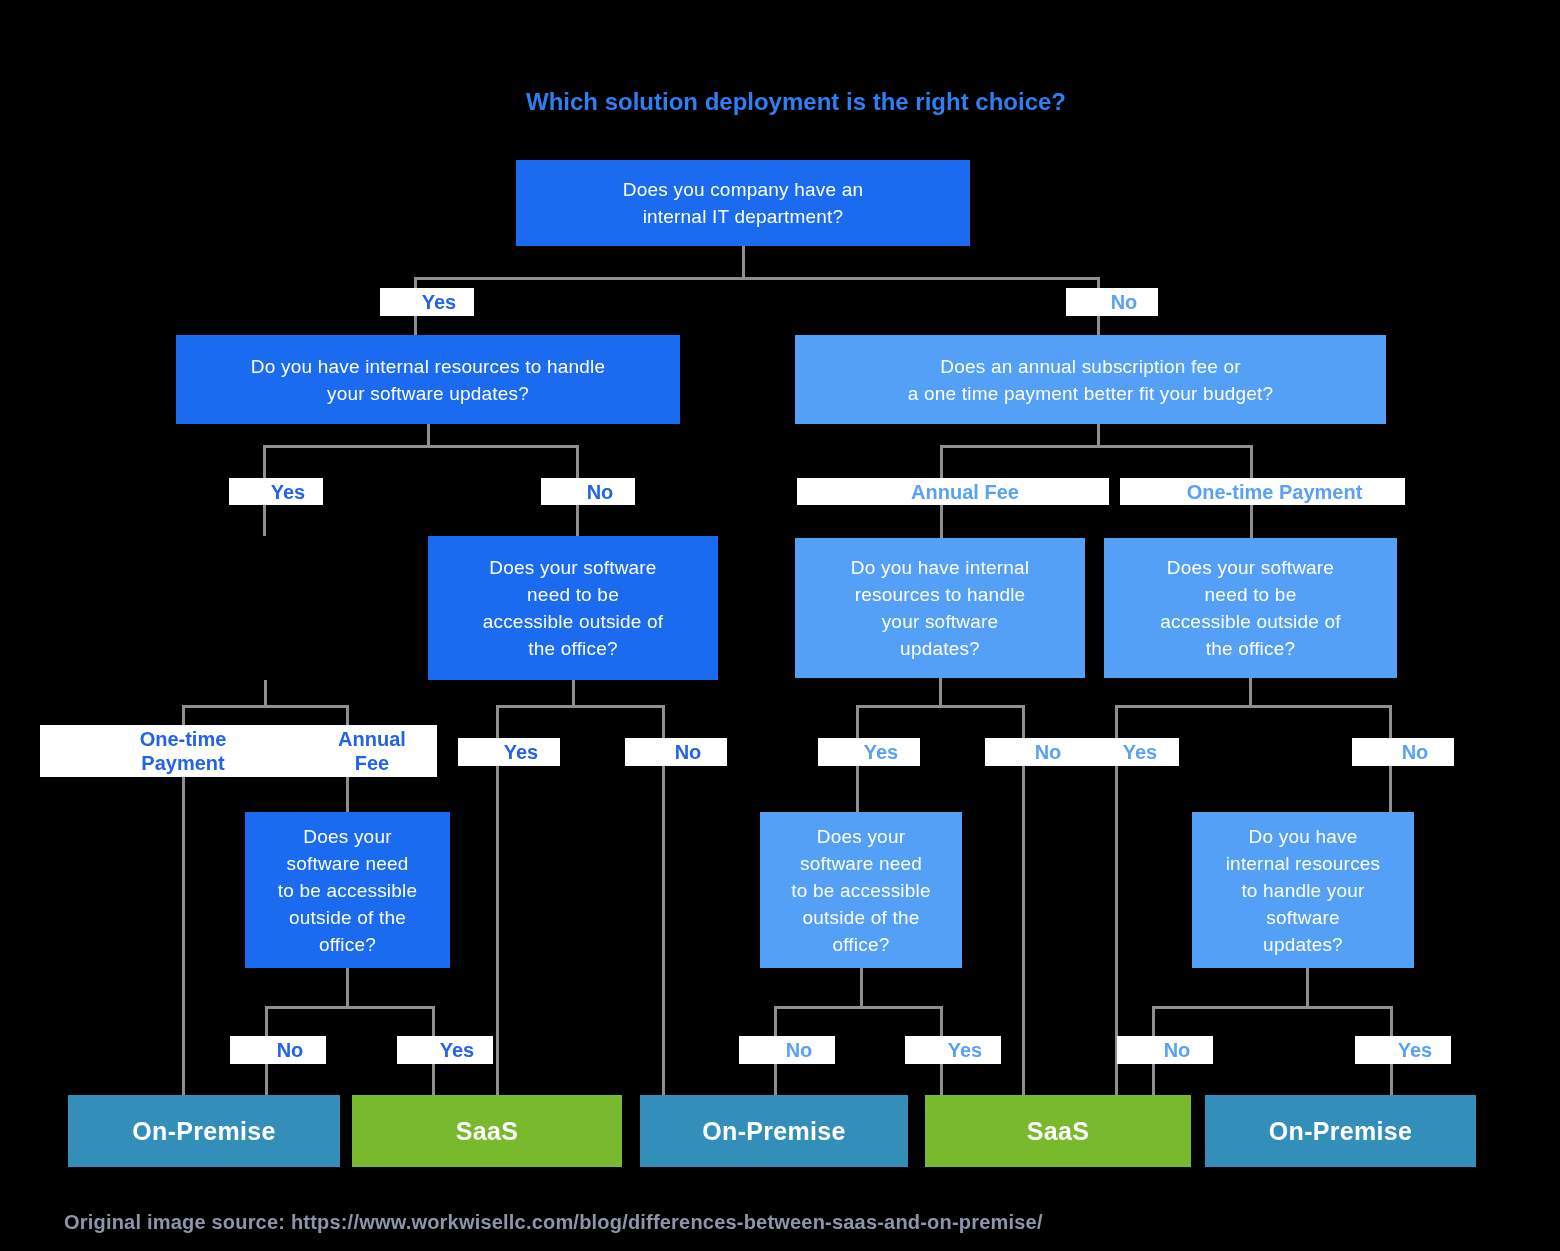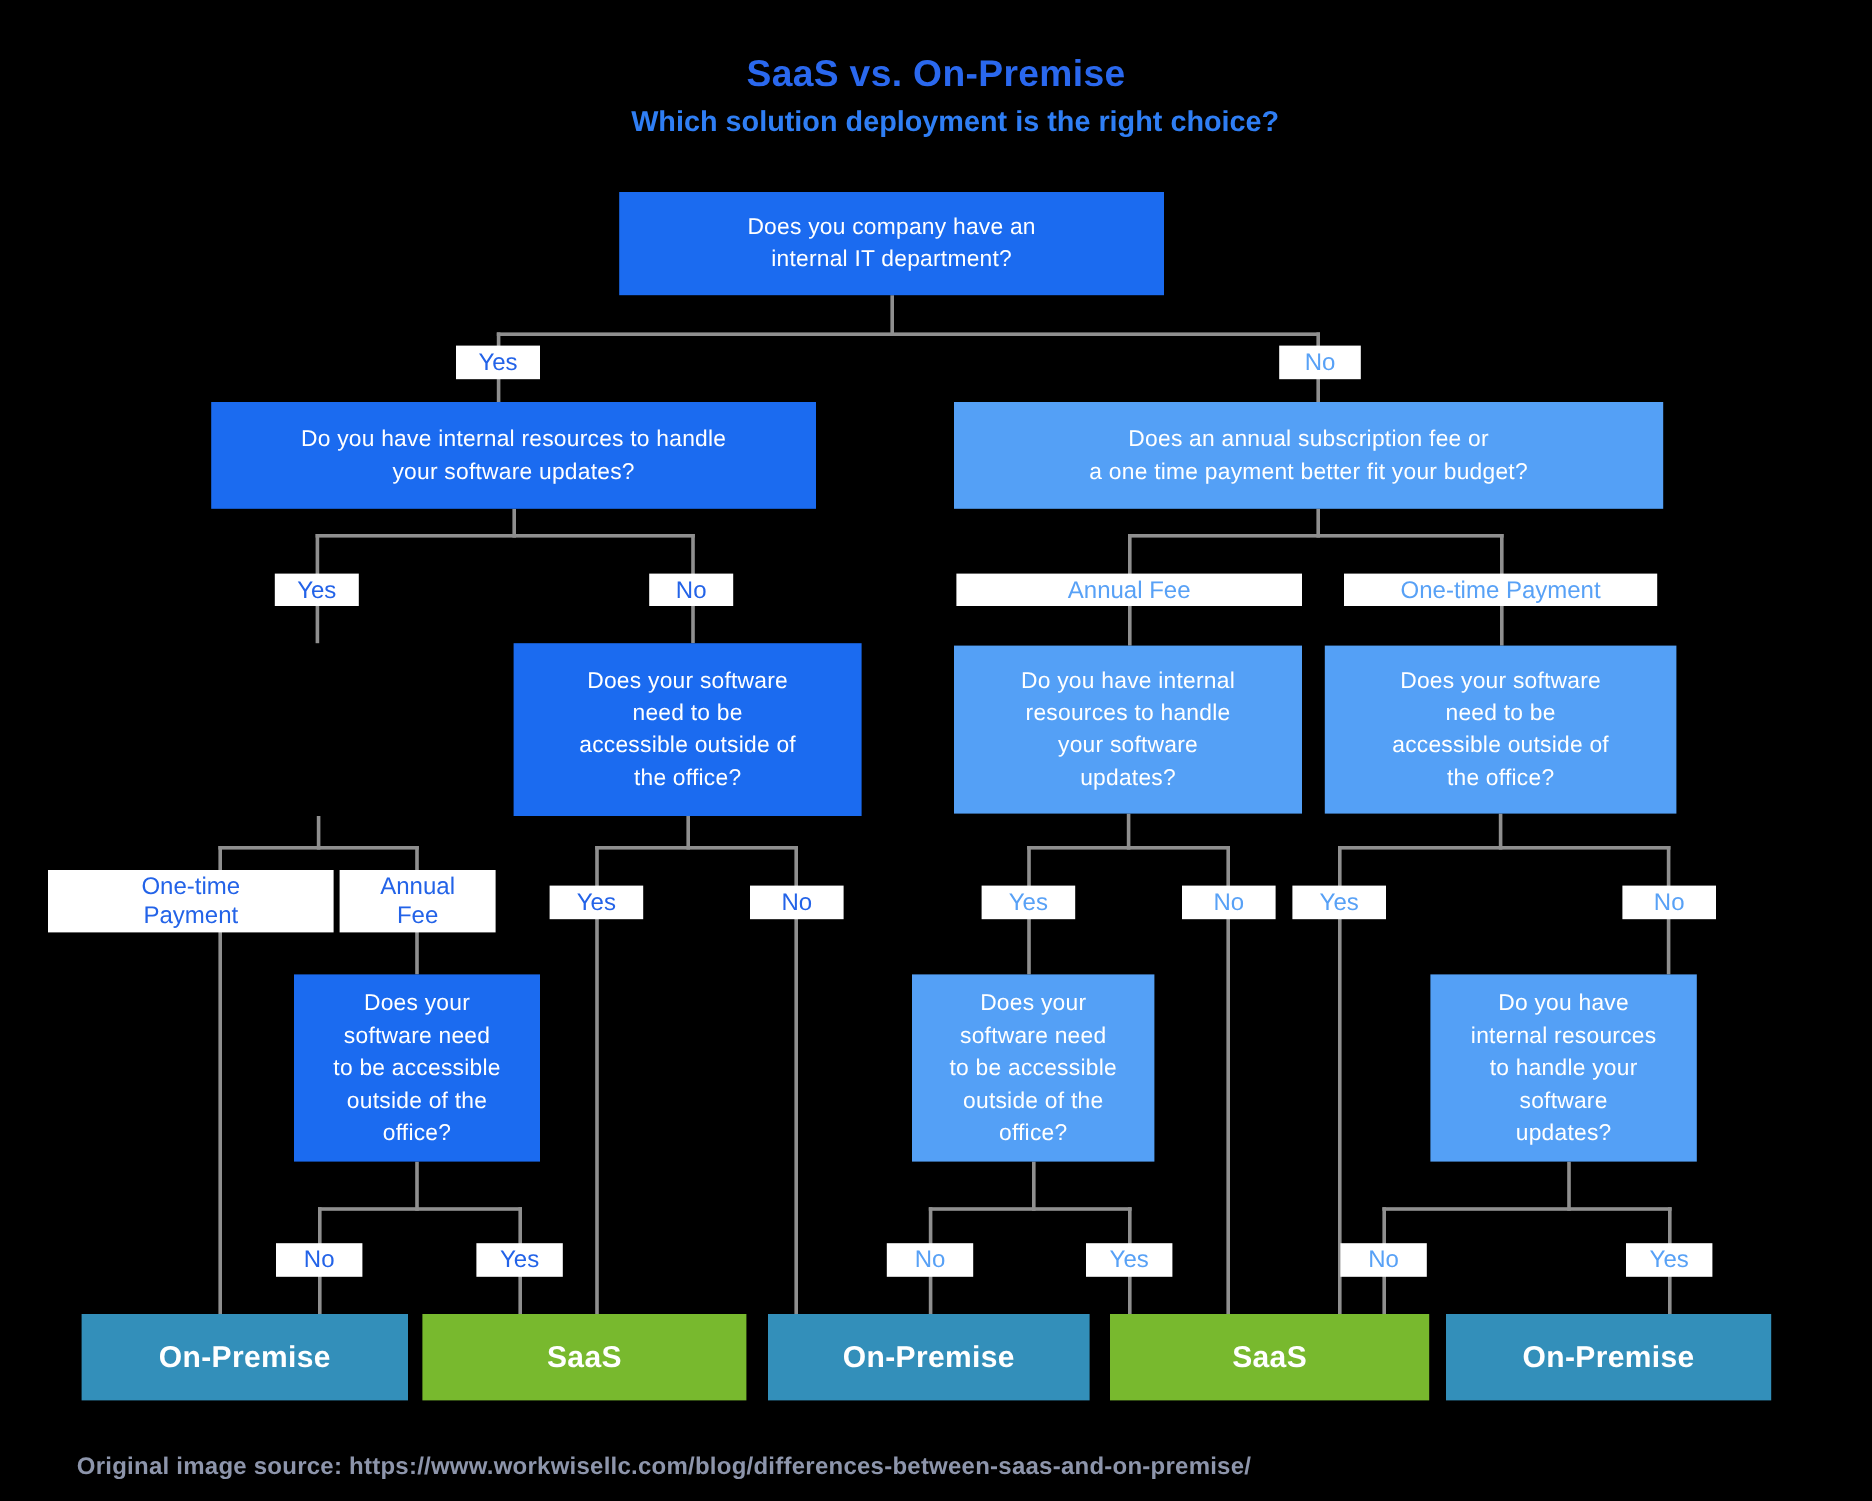--- a/index.html
+++ b/index.html
@@ -14,37 +14,36 @@
     color:var(--title-blue);font-size:31px;font-weight:700;letter-spacing:.3px;}
   .subtitle{position:absolute;left:0;top:88px;width:100%;text-align:center;
     color:var(--subtitle-blue);font-size:24px;font-weight:700;margin-left:16px;}
   .ln{position:absolute;background:var(--line-gray);z-index:1;}
   .qbox{position:absolute;z-index:2;display:flex;align-items:center;justify-content:center;
     color:#fff;font-size:19px;line-height:27px;font-weight:500;text-align:center;
     white-space:pre-line;letter-spacing:.2px;}
   .qbox.dark{background:var(--dark-blue);}
   .qbox.light{background:var(--light-blue);}
   .lbl{position:absolute;z-index:3;background:#fff;display:flex;align-items:center;
-    justify-content:center;font-weight:400;font-size:20px;text-align:center;
-    white-space:pre-line;line-height:24px;}
+    justify-content:center;font-weight:700;font-size:20px;text-align:center;
+    white-space:pre-line;line-height:24px;padding-left:24px;}
   .lbl.dark{color:var(--label-dark-text);}
   .lbl.light{color:var(--label-light-text);}
   .result{position:absolute;z-index:2;top:1095px;height:72px;display:flex;align-items:center;
     justify-content:center;color:#fff;font-size:25px;font-weight:700;letter-spacing:.3px;}
   .result.teal{background:var(--teal);}
   .result.green{background:var(--green);}
   .footer{position:absolute;left:64px;top:1211px;color:var(--footer-gray);
     font-size:20px;font-weight:700;letter-spacing:.2px;}
 </style>
 </head>
 <body>
 
 <div id="canvas" style="--dark-blue: #1b6bf0; --light-blue: #54a0f6; --teal: #338fba; --green: #78b92e; --title-blue: #2a68ee; --subtitle-blue: #2f7ef4; --label-dark-text: #2363e8; --label-light-text: #58a1f6; --line-gray: #8f8f8f; --footer-gray: #8d95ab;">
 
-  <div class="title">SaaS vs. On-Premise</div>
   <div class="subtitle">Which solution deployment is the right choice?</div>
 
   <div class="ln" style="left:742px;top:246px;width:3px;height:34px"></div>
   <div class="ln" style="left:414px;top:277px;width:686px;height:3px"></div>
   <div class="ln" style="left:414px;top:277px;width:3px;height:58px"></div>
   <div class="ln" style="left:1097px;top:277px;width:3px;height:58px"></div>
 
   <div class="ln" style="left:427px;top:424px;width:3px;height:24px"></div>
   <div class="ln" style="left:263px;top:445px;width:316px;height:3px"></div>
   <div class="ln" style="left:263px;top:445px;width:3px;height:91px"></div>

